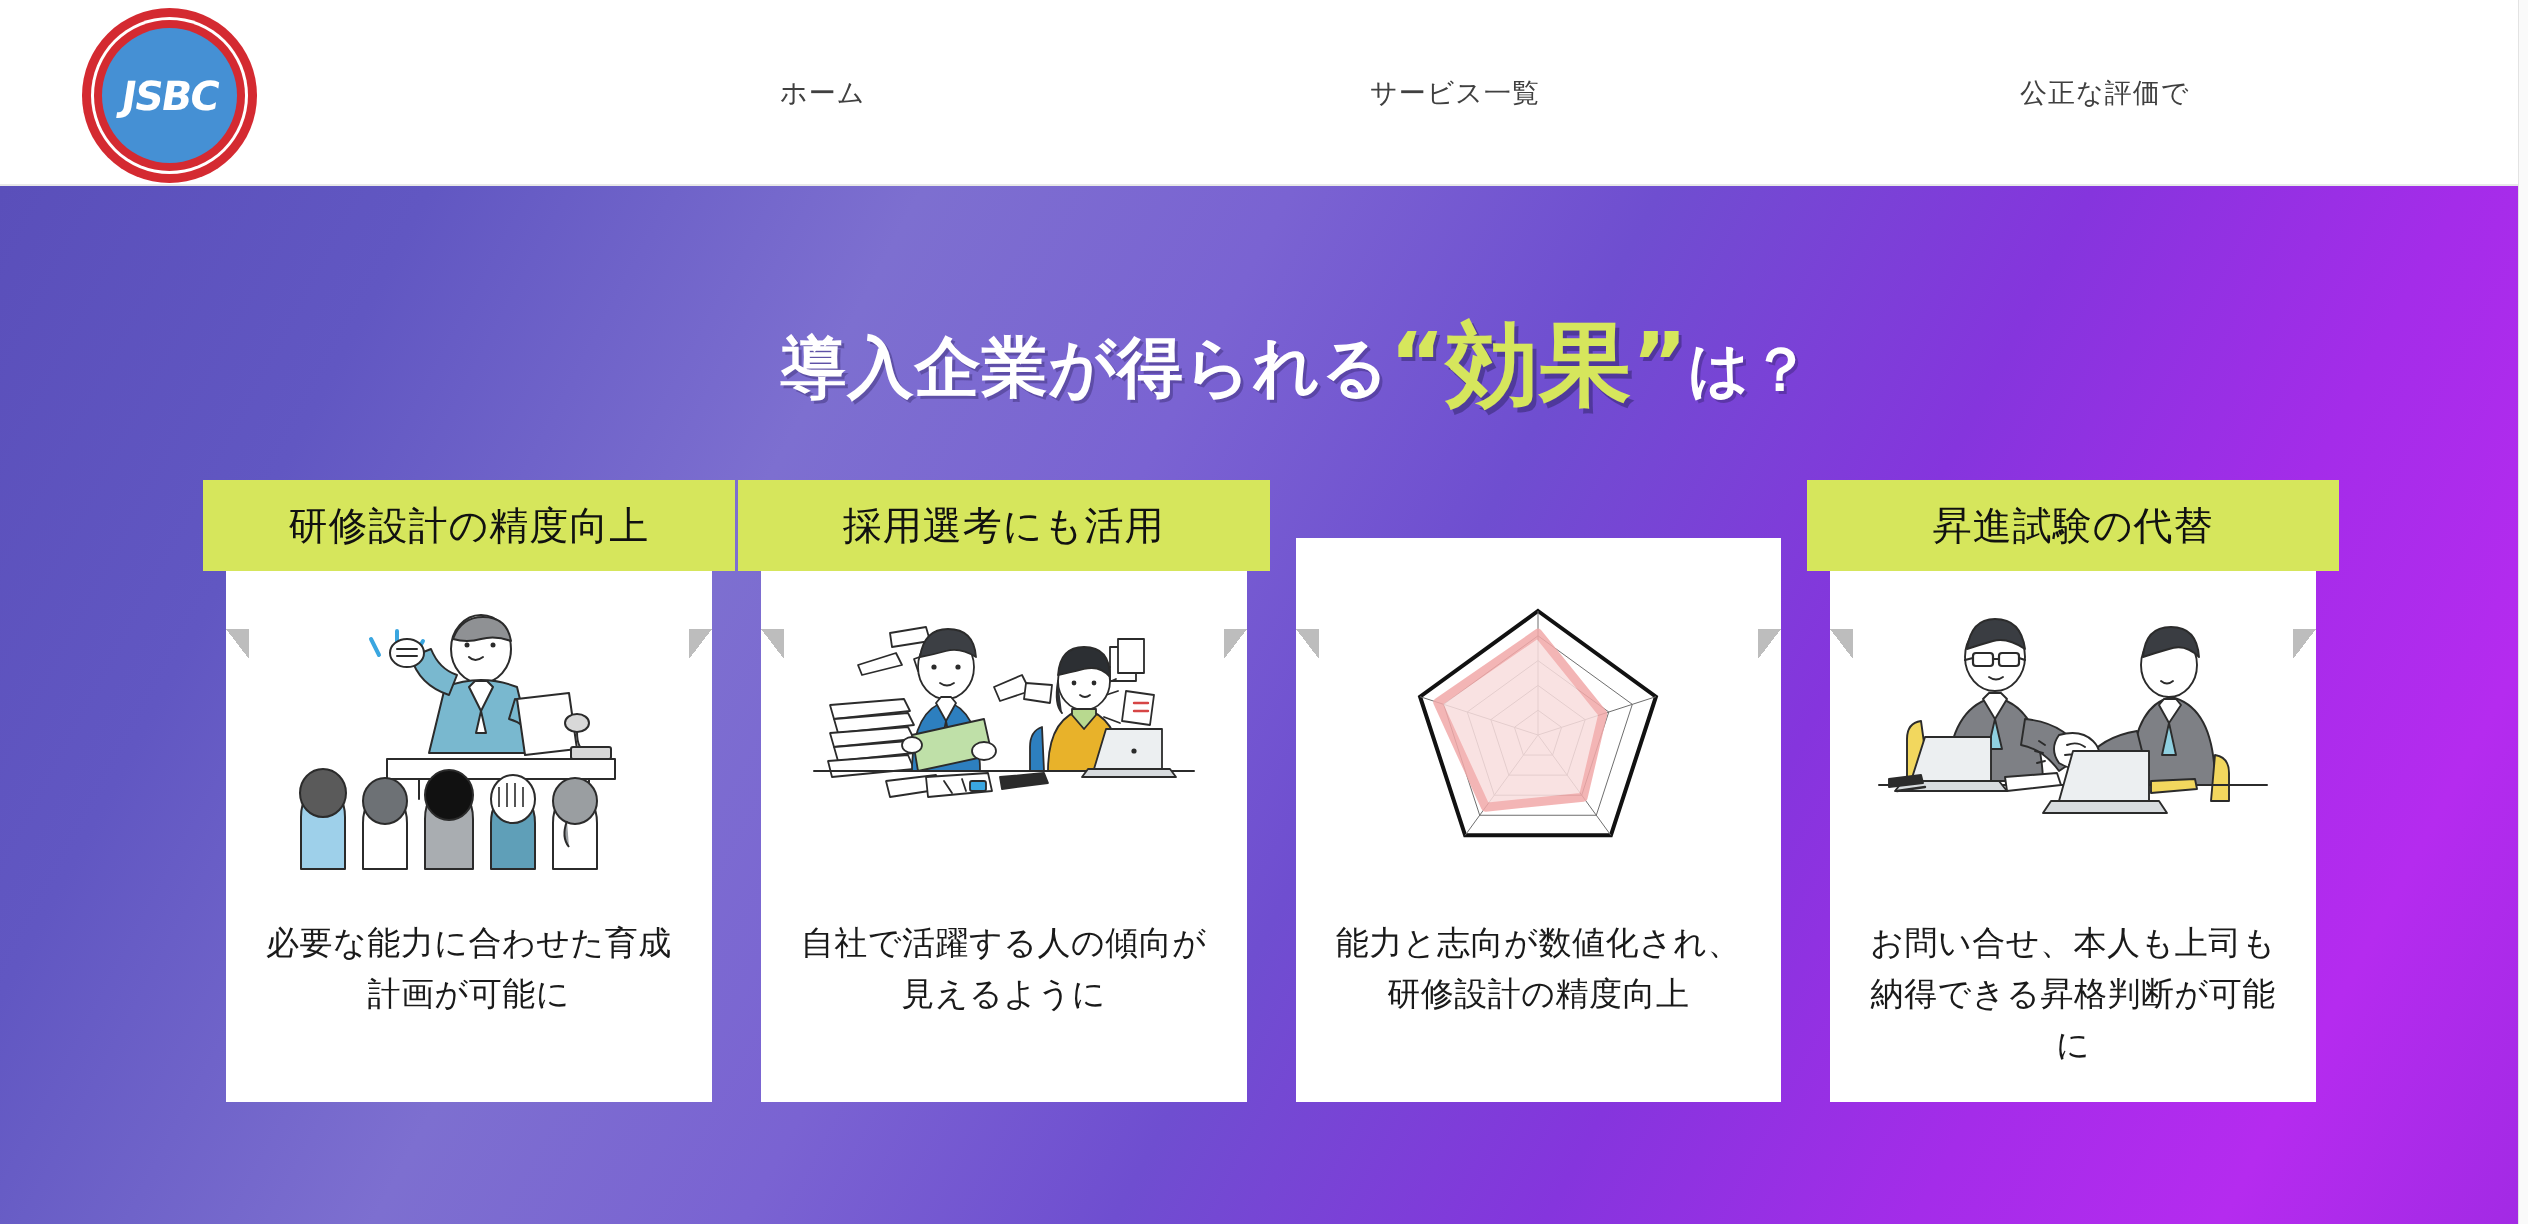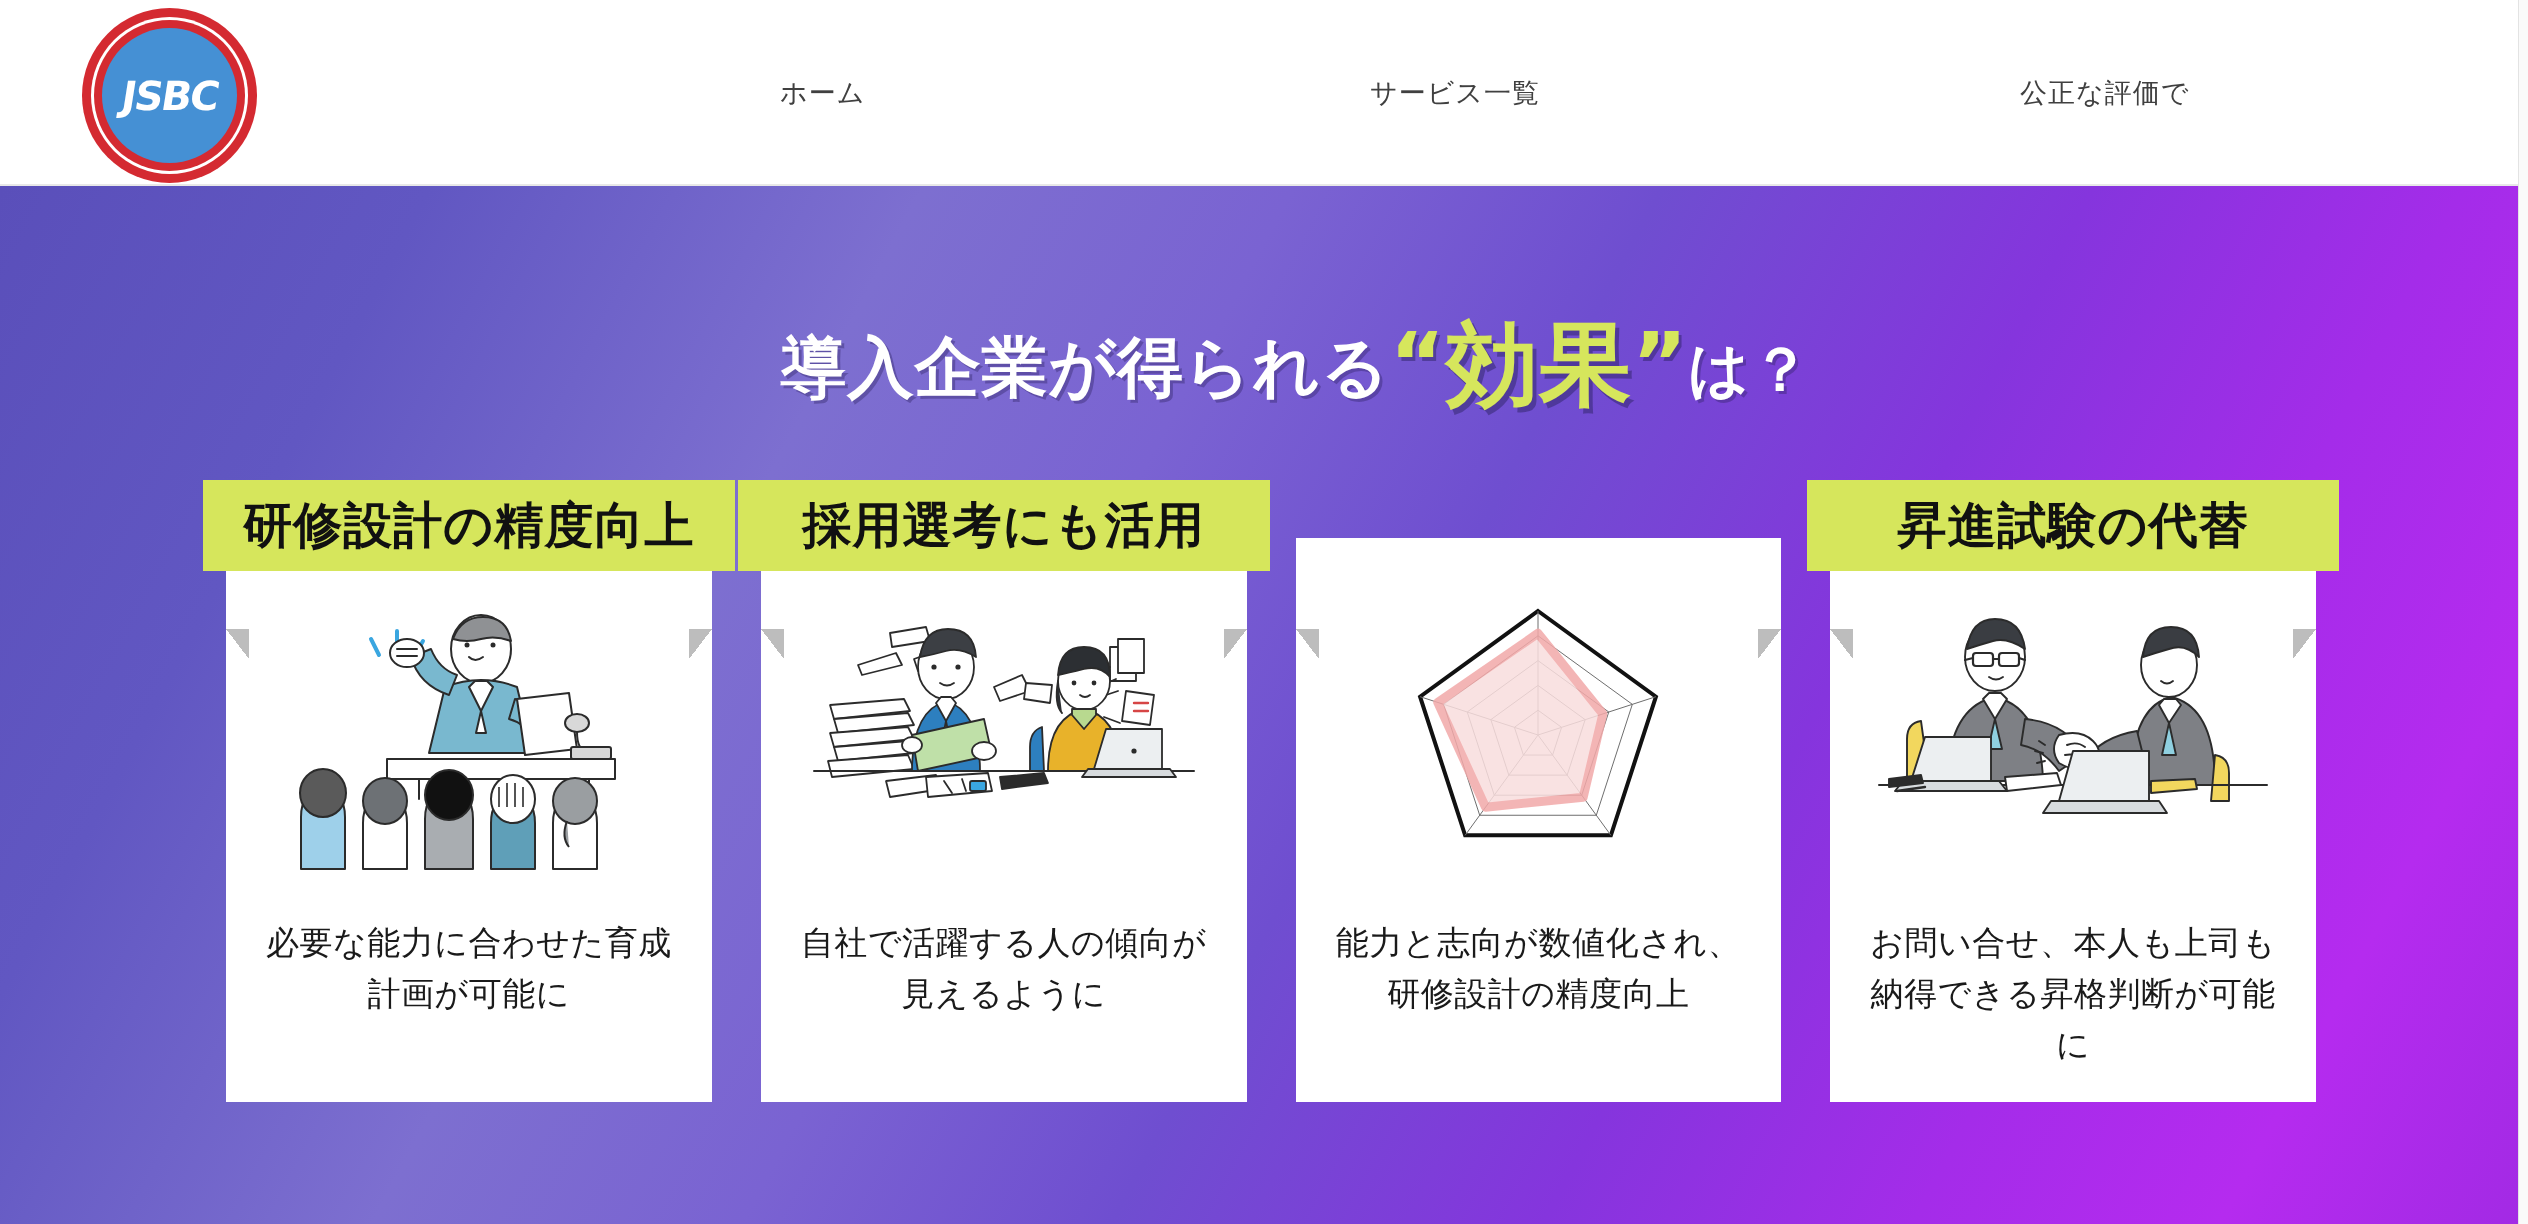--- a/index.html
+++ b/index.html
@@ -194,22 +194,22 @@
     height: 91px;
     background: #d6e65c;
     display: flex;
     align-items: center;
     justify-content: center;
     box-sizing: border-box;
     z-index: 3;
   }
   .ribbon-label {
     font-family: "DejaVu Sans", sans-serif;
-    font-weight: 700;
-    font-size: 49px;
+    font-weight: 400;
+    font-size: 39px;
     color: #111111;
     letter-spacing: 1px;
     line-height: 1;
     white-space: nowrap;
   }
   .fold-left, .fold-right {
     position: absolute;
     top: 91px;
     width: 23px;
     height: 30px;

